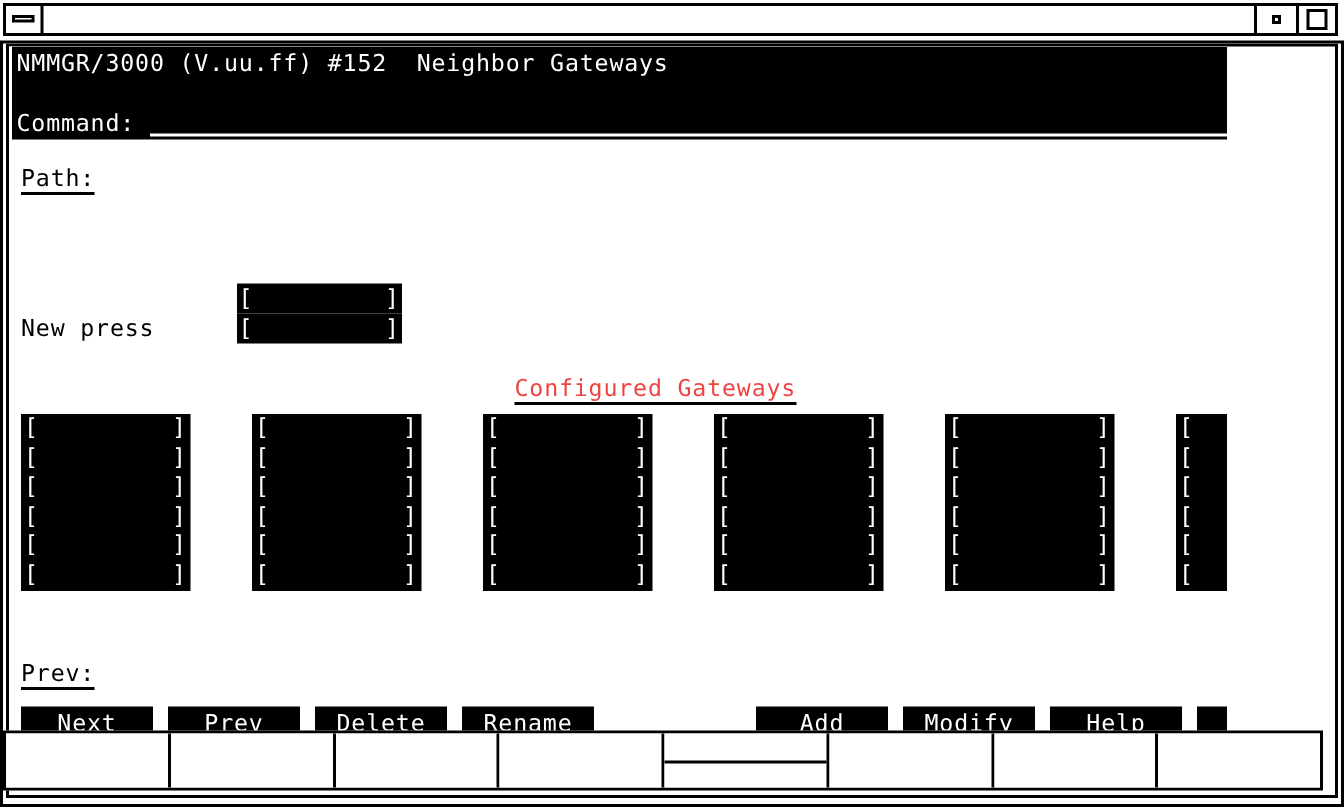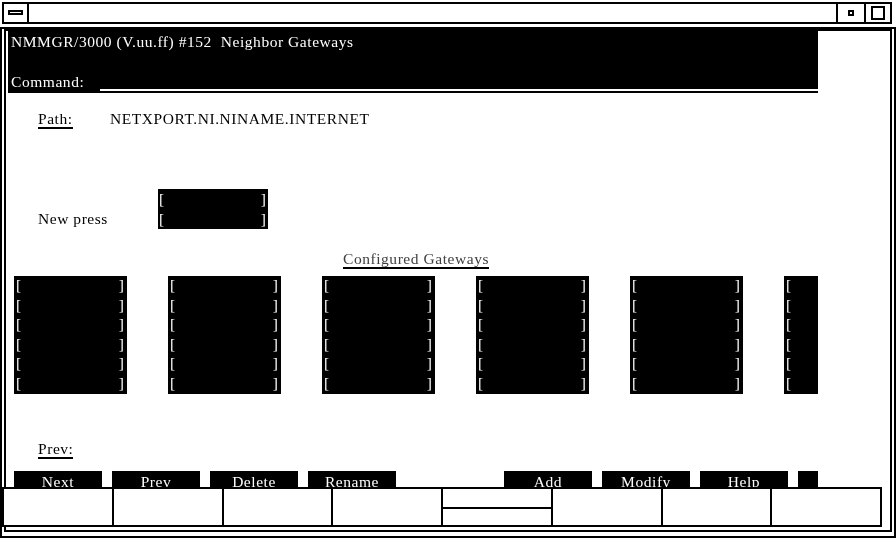--- a/index.html
+++ b/index.html
@@ -106,21 +106,20 @@
     border: 2px solid #000;
     box-sizing: border-box;
     background: #ffffff;
   }
   #screen {
     position: absolute;
     left: 0; top: 0;
     width: 812px; height: 499px;
     background: #ffffff;
     overflow: hidden;
-    font-family: Liberation Serif, serif;
   }
 
   
   #header-block {
     position: absolute;
     left: 2px; top: 0px;
     width: 878px; height: 62px;
     background: #000000;
     color: #ffffff;
   }
@@ -146,21 +145,20 @@
   }
 
   
   .body-text {
     position: absolute;
     font-size: 15.5px;
     line-height: 20px;
     letter-spacing: 0.55px;
     white-space: pre;
     color: #000000;
-    margin-left: 24px;
   }
   .underlined {
     border-bottom: 2px solid #000;
     padding-bottom: 0px;
     display: inline-block;
     line-height: 17px;
   }
 
   #path-label  { left: 8px;  top: 78px; }
   #path-value  { left: 80px; top: 78px; }
@@ -190,21 +188,21 @@
   #new-name-field     { left: 152px; top: 178px; width: 110px; height: 20px; }
 
   
   #gw-heading {
     position: absolute;
     left: 337px; top: 218px;
     font-size: 15.5px;
     line-height: 20px;
     letter-spacing: 0.55px;
     white-space: pre;
-    color: #404040;
+    color: #ef4444;
   }
 
   
   #gw-grid {
     position: absolute;
     left: 0px; top: 245px;
     width: 884px; height: 120px;
   }
   .gw-col {
     position: absolute;
@@ -303,21 +301,20 @@
   <div id="terminal-inner">
   <div id="screen">
 
     <div id="header-block">
       <div class="hdr-line" id="hdr-line-1">NMMGR/3000 (V.uu.ff) #152  Neighbor Gateways</div>
       <div class="hdr-line" id="hdr-line-3">Command:</div>
       <div id="command-field"></div>
     </div>
 
     <div class="body-text" id="path-label"><span class="underlined">Path:</span></div>
-    <div class="body-text" id="path-value">NETXPORT.NI.NINAME.INTERNET</div>
 
     <div class="field-box" id="gateway-name-field">
       <span class="brk brk-l">[</span>
       <span class="brk brk-r">]</span>
     </div>
 
     <div class="body-text" id="nn-label">New press</div>
     <div class="field-box" id="new-name-field">
       <span class="brk brk-l">[</span>
       <span class="brk brk-r">]</span>

